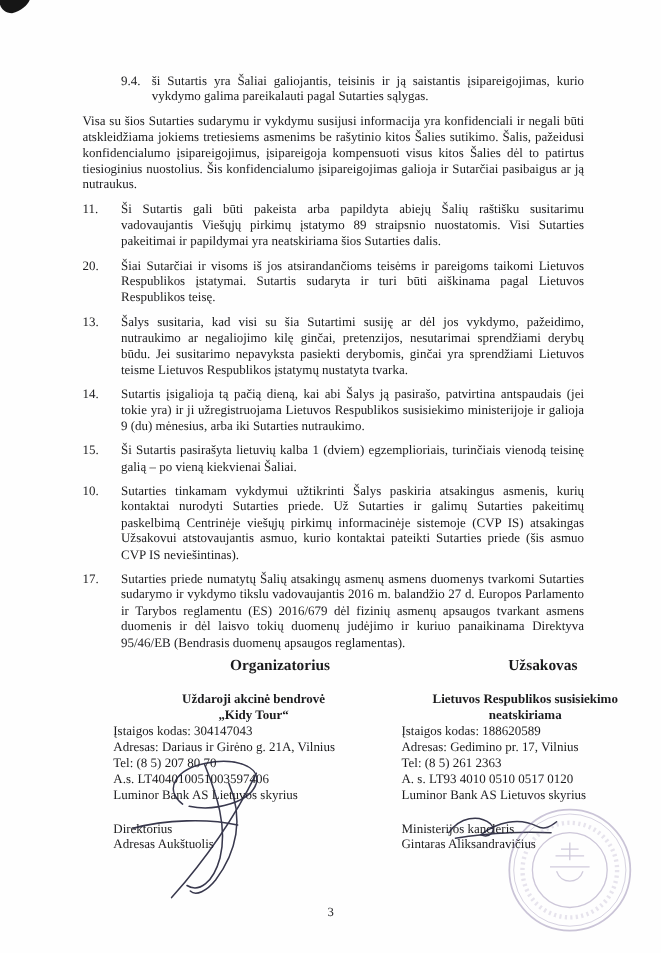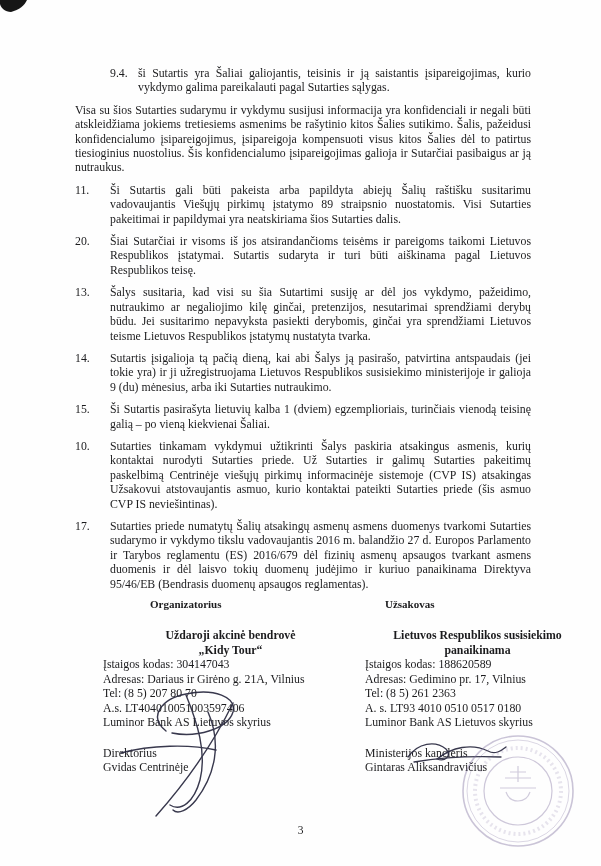--- a/index.html
+++ b/index.html
@@ -20,21 +20,21 @@
   }
   .clause { display: flex; margin-bottom: 8px; }
   .clause .num { flex: 0 0 35px; }
   .clause.sub { padding-left: 35px; }
   .clause.sub .num { flex: 0 0 28px; }
   .clause .txt { flex: 1; text-align: justify; }
 
   
   .sig-header {
     position: absolute; top: 598px;
-    font-weight: bold; font-size: 11px; text-align: left;
+    font-weight: bold; font-size: 14px; text-align: right;
   }
   .sig-header.left  { left: 150px; width: 150px; }
   .sig-header.right { left: 385px; width: 140px; }
 
   .party {
     position: absolute; top: 628px;
     font-size: 11.8px; line-height: 14.5px;
   }
   .party.left  { left: 103px; width: 255px; }
   .party.right { left: 365px; width: 225px; }
@@ -109,30 +109,30 @@
 
   <div class="party left">
     <div class="bold">Uždaroji akcinė bendrovė</div>
     <div class="bold">„Kidy Tour“</div>
     <div>Įstaigos kodas: 304147043</div>
     <div>Adresas: Dariaus ir Girėno g. 21A, Vilnius</div>
     <div>Tel: (8 5) 207 80 70</div>
     <div>A.s. LT404010051003597406</div>
     <div>Luminor Bank AS Lietuvos skyrius</div>
     <div class="title-line">Direktorius</div>
-    <div>Gvidas Centrinėje</div>
+    <div>Adresas Aukštuolis</div>
   </div>
 
   <div class="party right">
     <div class="bold">Lietuvos Respublikos susisiekimo</div>
-    <div class="bold">panaikinama</div>
+    <div class="bold">neatskiriama</div>
     <div>Įstaigos kodas: 188620589</div>
     <div>Adresas: Gedimino pr. 17, Vilnius</div>
     <div>Tel: (8 5) 261 2363</div>
-    <div>A. s. LT93 4010 0510 0517 0180</div>
+    <div>A. s. LT93 4010 0510 0517 0120</div>
     <div>Luminor Bank AS Lietuvos skyrius</div>
     <div class="title-line">Ministerijos kancleris</div>
     <div>Gintaras Aliksandravičius</div>
   </div>
 
   <div class="page-number">3</div>
 
   <svg class="overlay" width="601" height="866" viewBox="0 0 601 866">
 
     <path d="M0,0 L27,0 C25,5 19,10 11,12 C5,12 1,8 0,4 Z" fill="#161616"></path>

